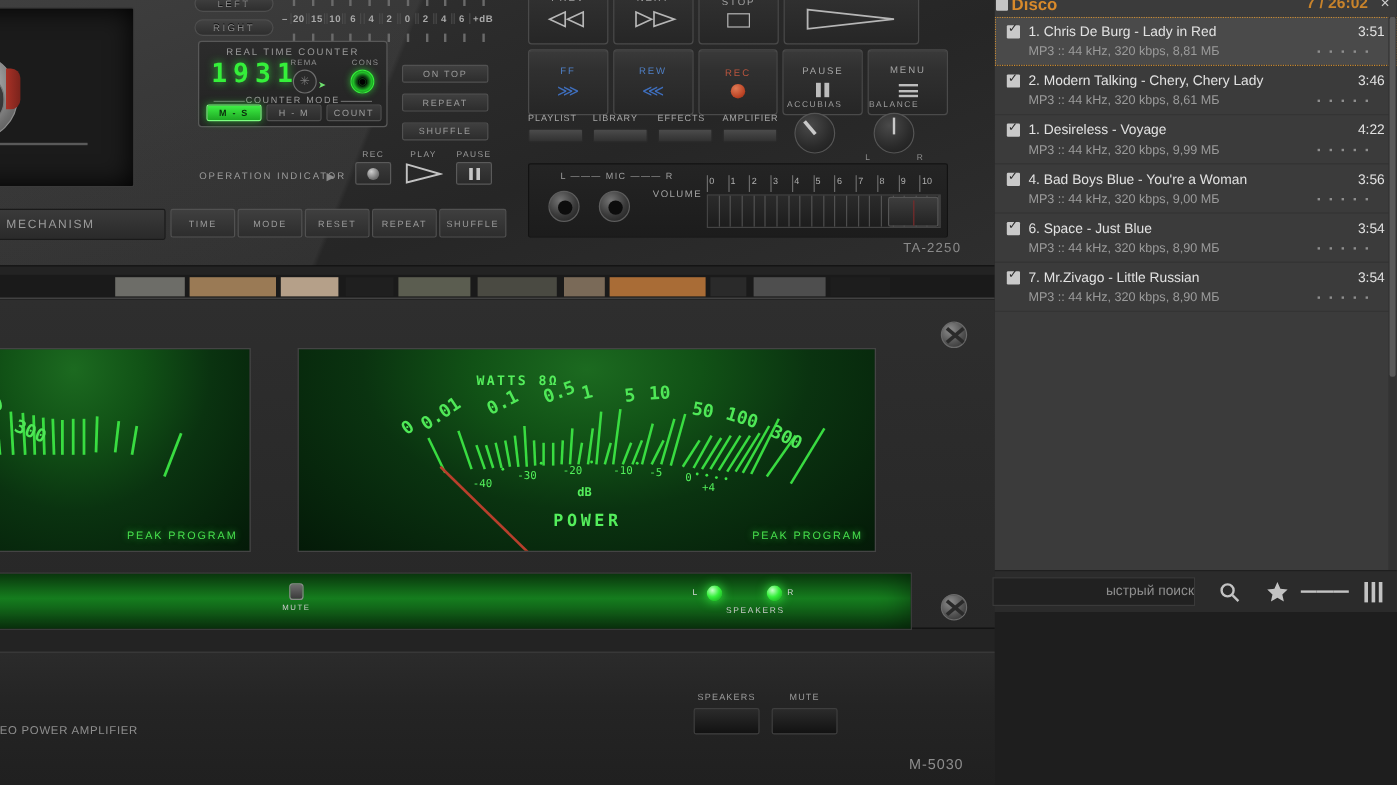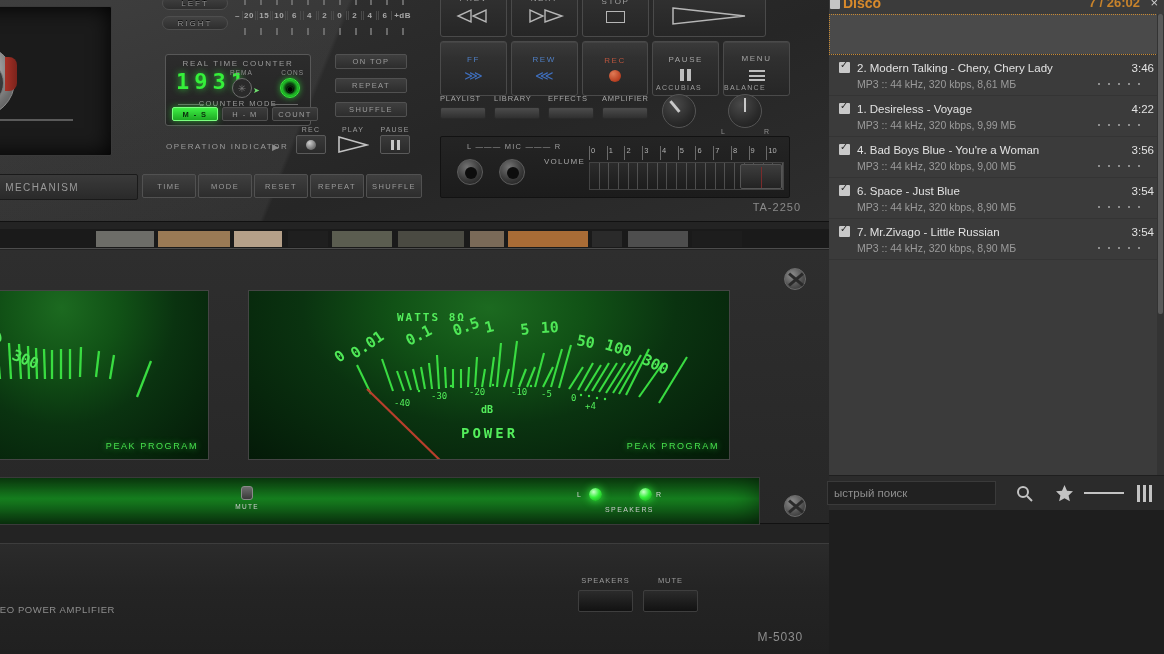--- a/index.html
+++ b/index.html
@@ -96,21 +96,21 @@
     display:flex; align-items:center; justify-content:space-between;
     color:#a9a9a9; font-size:8px; font-weight:bold; letter-spacing:0.5px;
   }
   .db-nums b{ font-weight:bold; padding:0 1px; }
   .db-nums .cell{
     width:14px; text-align:center; border-left:1px solid #4a4a4a; border-right:1px solid #4a4a4a;
   }
 
   
   .counter-box{
-    position:absolute; left:165px; top:54px; width:146px; height:72px;
+    position:absolute; left:165px; top:34px; width:158px; height:72px;
     background: linear-gradient(180deg,#2c2c2c,#232323);
     border:1px solid #585858; border-radius:3px;
   }
   .counter-title{
     text-align:center; color:#9a9a9a; font-size:8px; letter-spacing:1.6px;
     margin-top:4px;
   }
   .counter-digits{
     position:absolute; left:10px; top:14px;
     color:#35f03a; font-family:"DejaVu Sans Mono", monospace;
@@ -417,21 +417,21 @@
     background:#5a5a5a; border-radius:2px;
   }
 
   .pl-bottom{
     flex:0 0 34px; background:#2b2b2b;
     display:flex; align-items:center; border-top:1px solid #1f1f1f;
   }
   .search-box{
     width:178px; height:24px; margin-left:-2px;
     background:#212121; border:1px solid #3a3a3a;
-    display:flex; align-items:center; padding-left:6px;
+    display:flex; align-items:center; padding-left:6px;justify-content:flex-end;
   }
   .search-box span{ color:#8e8e8e; font-size:11.5px;}
   .pl-icons{ display:flex; align-items:center; gap:0; margin-left:8px;}
   .pl-ico{
     width:40px; height:34px; display:flex; align-items:center; justify-content:center;
     color:#c3c3c3;
   }
   .bars3 i{display:block;width:17px;height:2.5px;background:#c3c3c3;margin:2.5px 0;}
   .bars-v{display:flex;gap:3px;}
   .bars-v i{display:block;width:3px;height:17px;background:#c3c3c3;}
@@ -901,20 +901,35 @@
     <div class="pl-header">
       <div class="chk"></div>
       <div class="ttl">Disco</div>
       <div class="meta">7 / 26:02</div>
       <div class="close">×</div>
     </div>
 
     <div class="pl-list">
 
       <div class="track selected">
+        <div class="tr-line1">
+          <div class="tr-chk"></div>
+          <div class="tr-title">1. Chris De Burg - Lady in Red</div>
+          <div class="tr-time">3:51</div>
+        </div>
+        <div class="tr-line2">
+          <div class="tr-info">MP3 :: 44 kHz, 320 kbps, 8,81 МБ</div>
+          <div class="tr-dots">
+              <i></i>
+              <i></i>
+              <i></i>
+              <i></i>
+              <i></i>
+            </div>
+        </div>
       </div>
 
       <div class="track">
         <div class="tr-line1">
           <div class="tr-chk"></div>
           <div class="tr-title">2. Modern Talking - Chery, Chery Lady</div>
           <div class="tr-time">3:46</div>
         </div>
         <div class="tr-line2">
           <div class="tr-info">MP3 :: 44 kHz, 320 kbps, 8,61 МБ</div>

